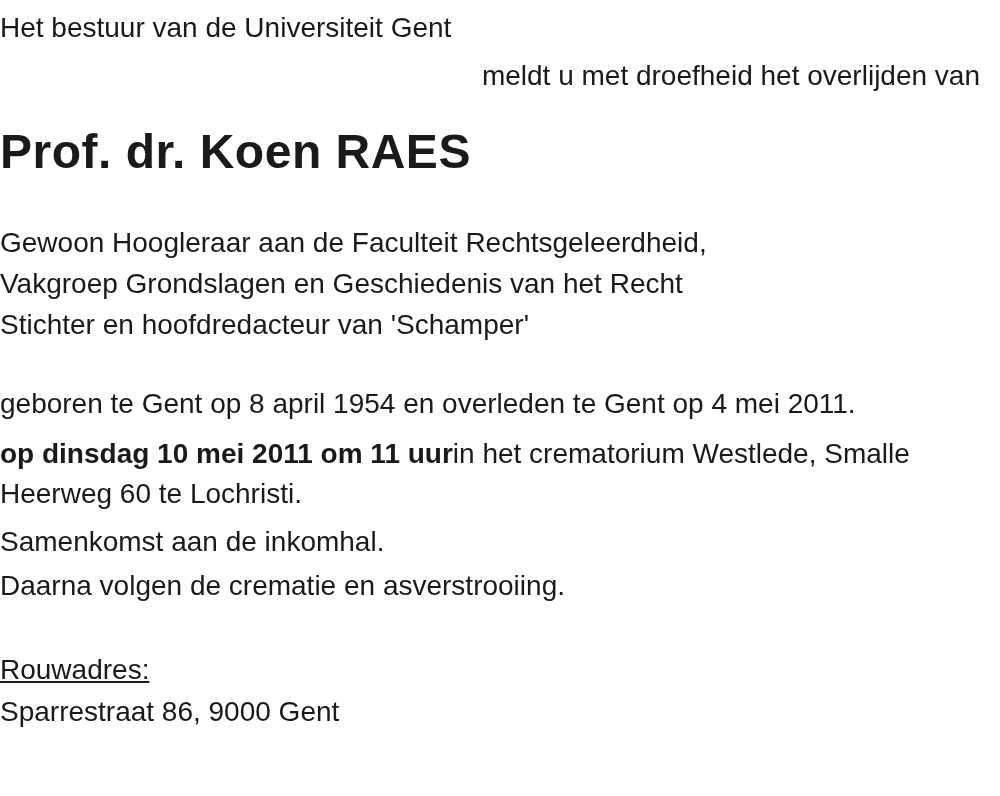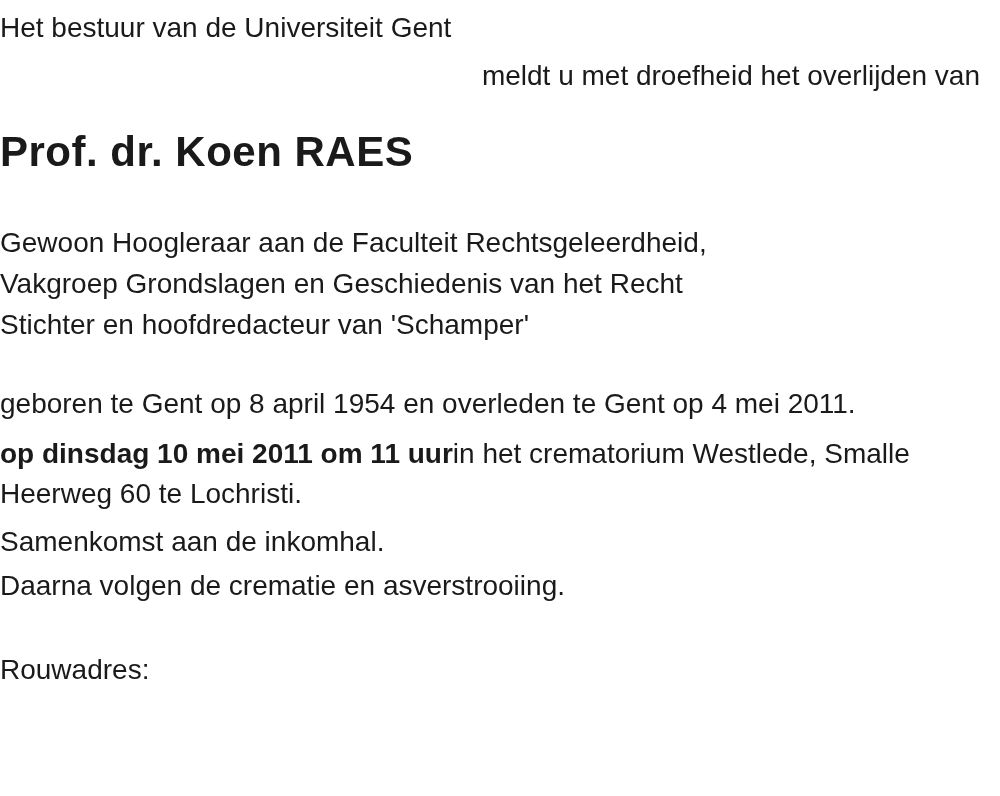--- a/index.html
+++ b/index.html
@@ -20,36 +20,36 @@
     font-size: 28px;
     line-height: 40px;
   }
   .doc p {
     margin: 0;
     white-space: nowrap;
   }
   .intro-2 { margin-top: 8px !important; text-align: right; }
   .name {
     margin: 30px 0 0 0;
-    font-size: 42px;
+    font-size: 48px;
     line-height: 52px;
     font-weight: bold;
     letter-spacing: 0.5px;
     white-space: nowrap;
   }
   .roles { margin-top: 44px; }
   .roles p { line-height: 41px; }
   .life { margin-top: 39px !important; }
   .ceremony-intro { margin-top: 10px !important; }
   .ceremony-1 { margin-top: 10px !important; }
   .ceremony-1 .bold { font-weight: bold; }
   .ceremony-2 { margin-top: 0 !important; }
   .gathering { margin-top: 8px !important; }
   .cremation { margin-top: 4px !important; }
-  .address-label { margin-top: 44px !important; }
+  .address-label { margin-top: 44px !important; text-decoration: underline; }
   .address { margin-top: 2px !important; }
 </style>
 </head>
 <body>
 
 <div class="doc">
   <p class="intro-1">Het bestuur van de Universiteit Gent</p>
   <p class="intro-2">meldt u met droefheid het overlijden van</p>
 
   <h1 class="name">Prof. dr. Koen RAES</h1>
@@ -64,13 +64,14 @@
 
 
   <p class="ceremony-1"><span class="bold">op dinsdag 10 mei 2011 om 11 uur</span><span>in het crematorium Westlede, Smalle</span></p>
   <p class="ceremony-2">Heerweg 60 te Lochristi.</p>
 
   <p class="gathering">Samenkomst aan de inkomhal.</p>
 
   <p class="cremation">Daarna volgen de crematie en asverstrooiing.</p>
 
   <p class="address-label">Rouwadres:</p>
+  <p class="address">Sparrestraat 86, 9000 Gent</p>
 </div>
 
 </body></html>

